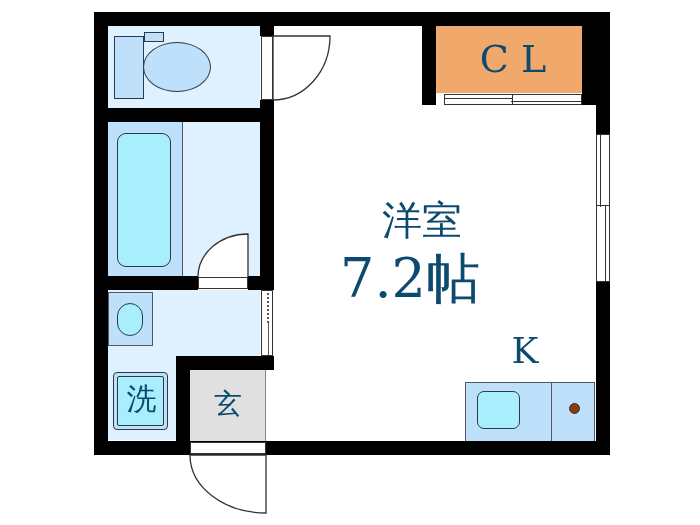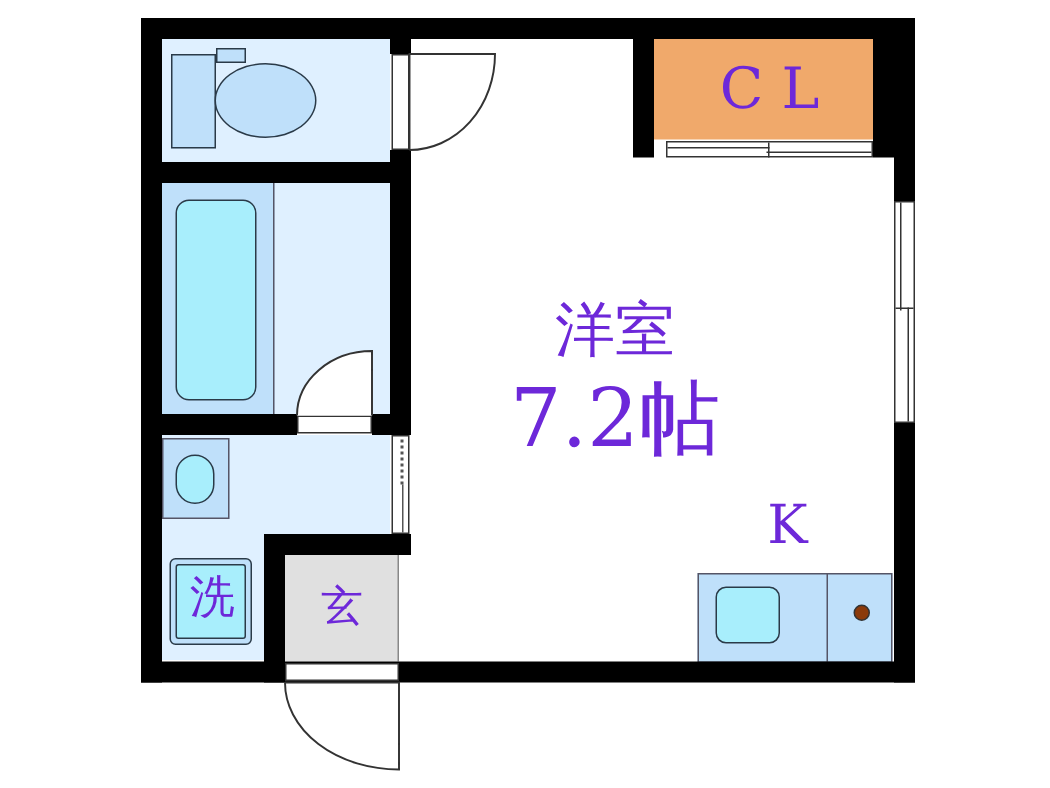--- a/index.html
+++ b/index.html
@@ -3,21 +3,21 @@
 <meta charset="utf-8">
 <style>
   html, body { margin:0; padding:0; background:#ffffff; }
   body { width:700px; height:525px; position:relative; overflow:hidden;
          font-family:"DejaVu Serif","Liberation Serif",serif; }
   .abs { position:absolute; box-sizing:border-box; }
   .wall { position:absolute; background:#000; }
   .room-lb { background:#dff0ff; }
   .fix-b { background:#bfe0fa; }
   .fix-c { background:#a8eefc; border:1.5px solid #2a3a48; }
-  .label { position:absolute; color:#6d28d9; line-height:1; text-align:center; white-space:nowrap; }
+  .label { position:absolute; color:#0c4a6e; line-height:1; text-align:center; white-space:nowrap; }
   svg { position:absolute; overflow:visible; }
 </style>
 </head>
 <body>
 
 <div class="abs" style="left:0;top:0;width:700px;height:525px;">
 
   <div class="abs room-lb" style="left:108px;top:26px;width:152px;height:82px;"></div>
   <div class="abs room-lb" style="left:108px;top:122px;width:152px;height:154px;"></div>
   <div class="abs fix-b" style="left:108px;top:122px;width:75px;height:154px;border-right:1px solid #556;"></div>
@@ -38,21 +38,21 @@
   <div class="abs" style="left:436px;top:24px;width:146px;height:69px;background:#f0a96b;"></div>
   <div class="label" style="left:436px;top:40px;width:146px;font-size:38px;padding-left:8px;box-sizing:border-box;">C L</div>
 
   <div class="abs fix-b" style="left:465px;top:382px;width:130px;height:60px;border:1px solid #556;"></div>
   <div class="abs" style="left:551px;top:382px;width:1px;height:60px;background:#556;"></div>
   <div class="abs fix-c" style="left:477px;top:391px;width:43px;height:38px;border-radius:7px;"></div>
   <div class="abs" style="left:569px;top:403px;width:11px;height:11px;border-radius:50%;background:#8b3a0a;border:1px solid #333;"></div>
 
   <div class="label" style="left:500px;top:333px;width:50px;font-size:36px;">K</div>
 
-  <div class="label" style="left:340px;top:200px;width:140px;font-size:40px;">洋室</div>
+  <div class="label" style="left:352px;top:200px;width:140px;font-size:40px;">洋室</div>
   <div class="label" style="left:340px;top:252px;width:140px;font-size:54px;">7.2帖</div>
 
   <div class="wall" style="left:94px;top:12px;width:516px;height:14px;"></div>
   <div class="wall" style="left:94px;top:12px;width:14px;height:443px;"></div>
   <div class="wall" style="left:94px;top:441px;width:516px;height:14px;"></div>
   <div class="wall" style="left:596px;top:12px;width:14px;height:122px;"></div>
   <div class="wall" style="left:596px;top:282px;width:14px;height:173px;"></div>
 
   <div class="wall" style="left:94px;top:108px;width:180px;height:14px;"></div>
   <div class="wall" style="left:94px;top:276px;width:104px;height:14px;"></div>

